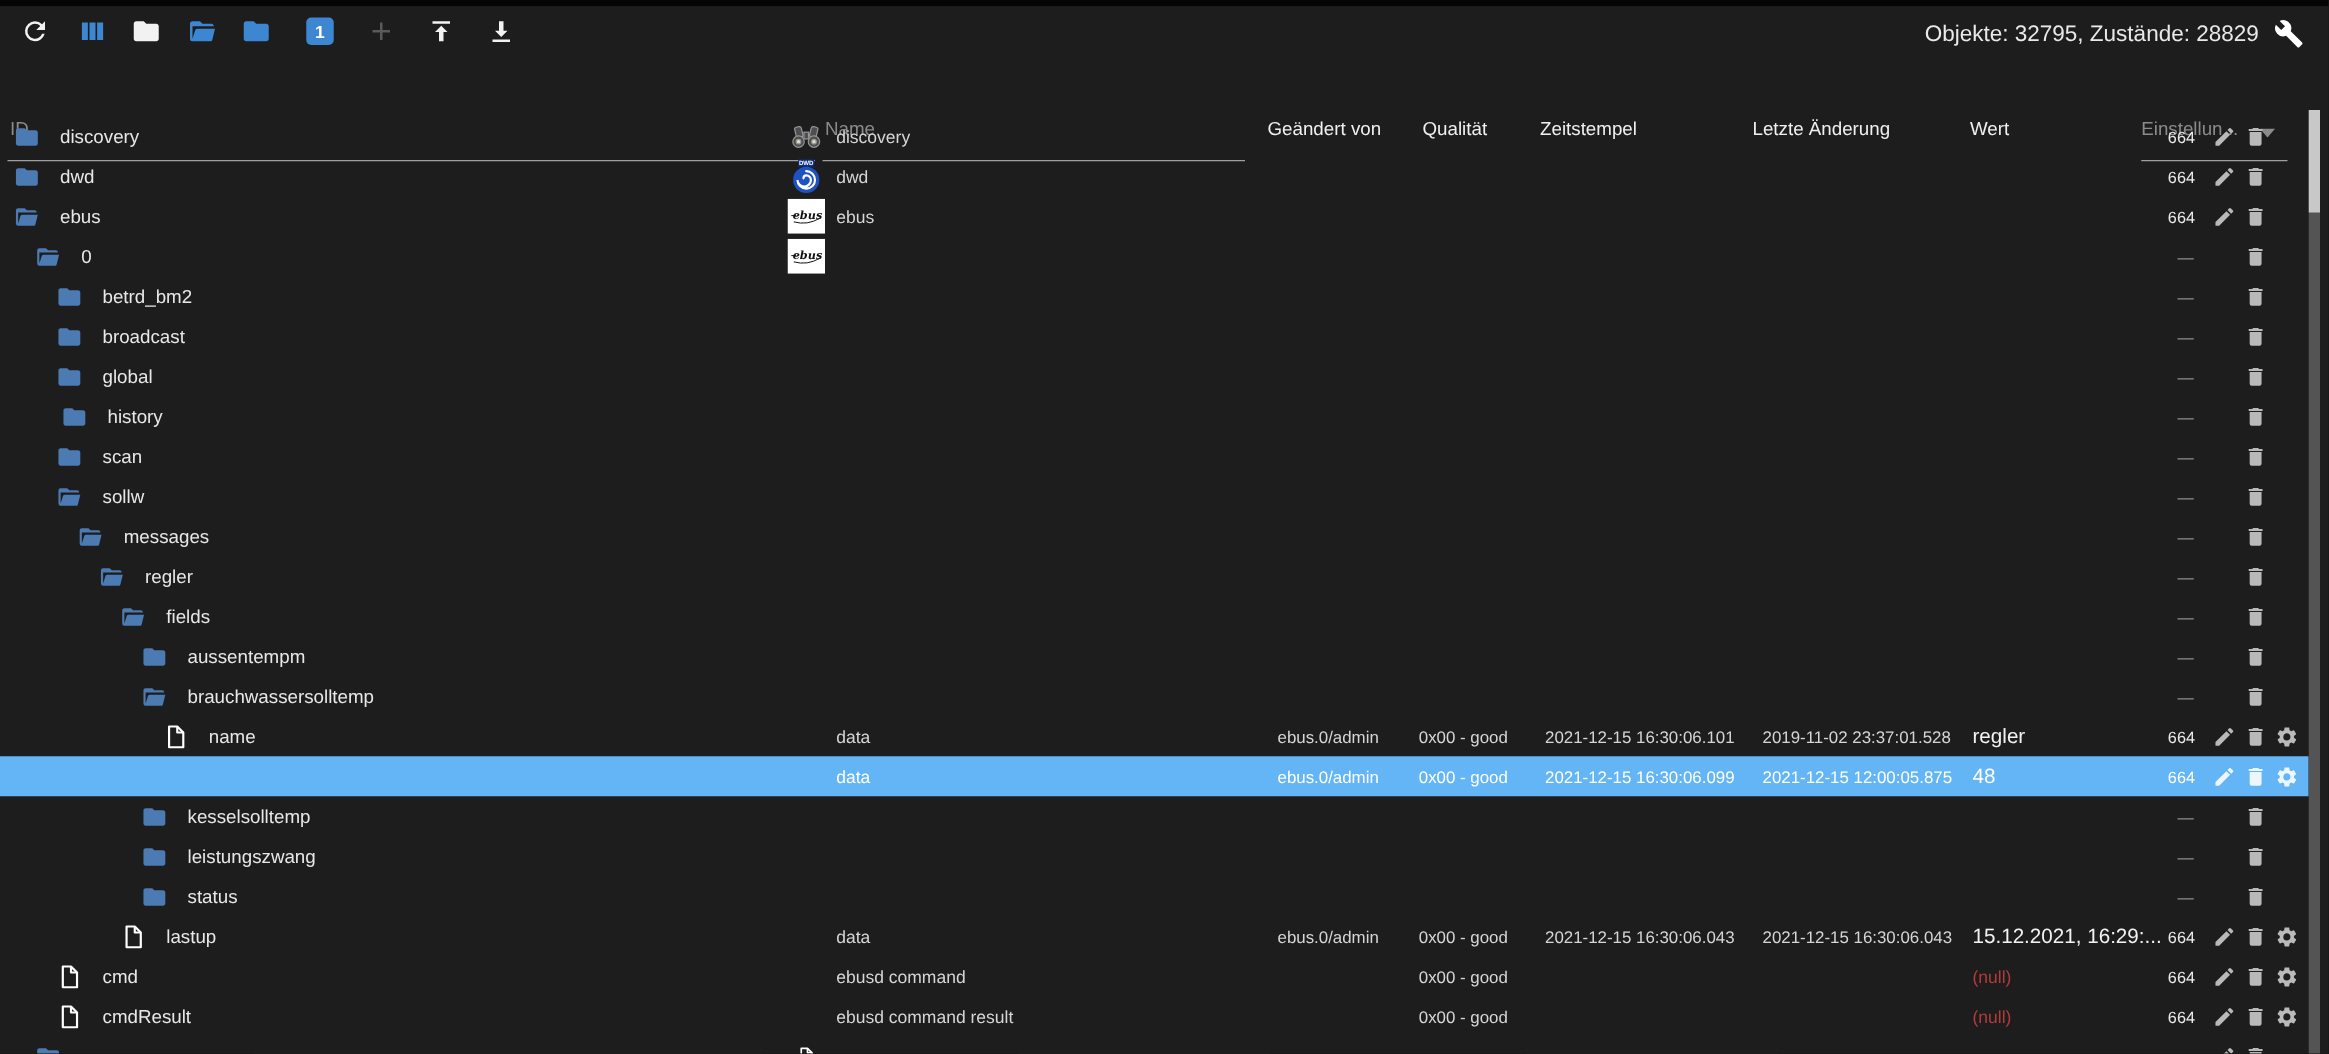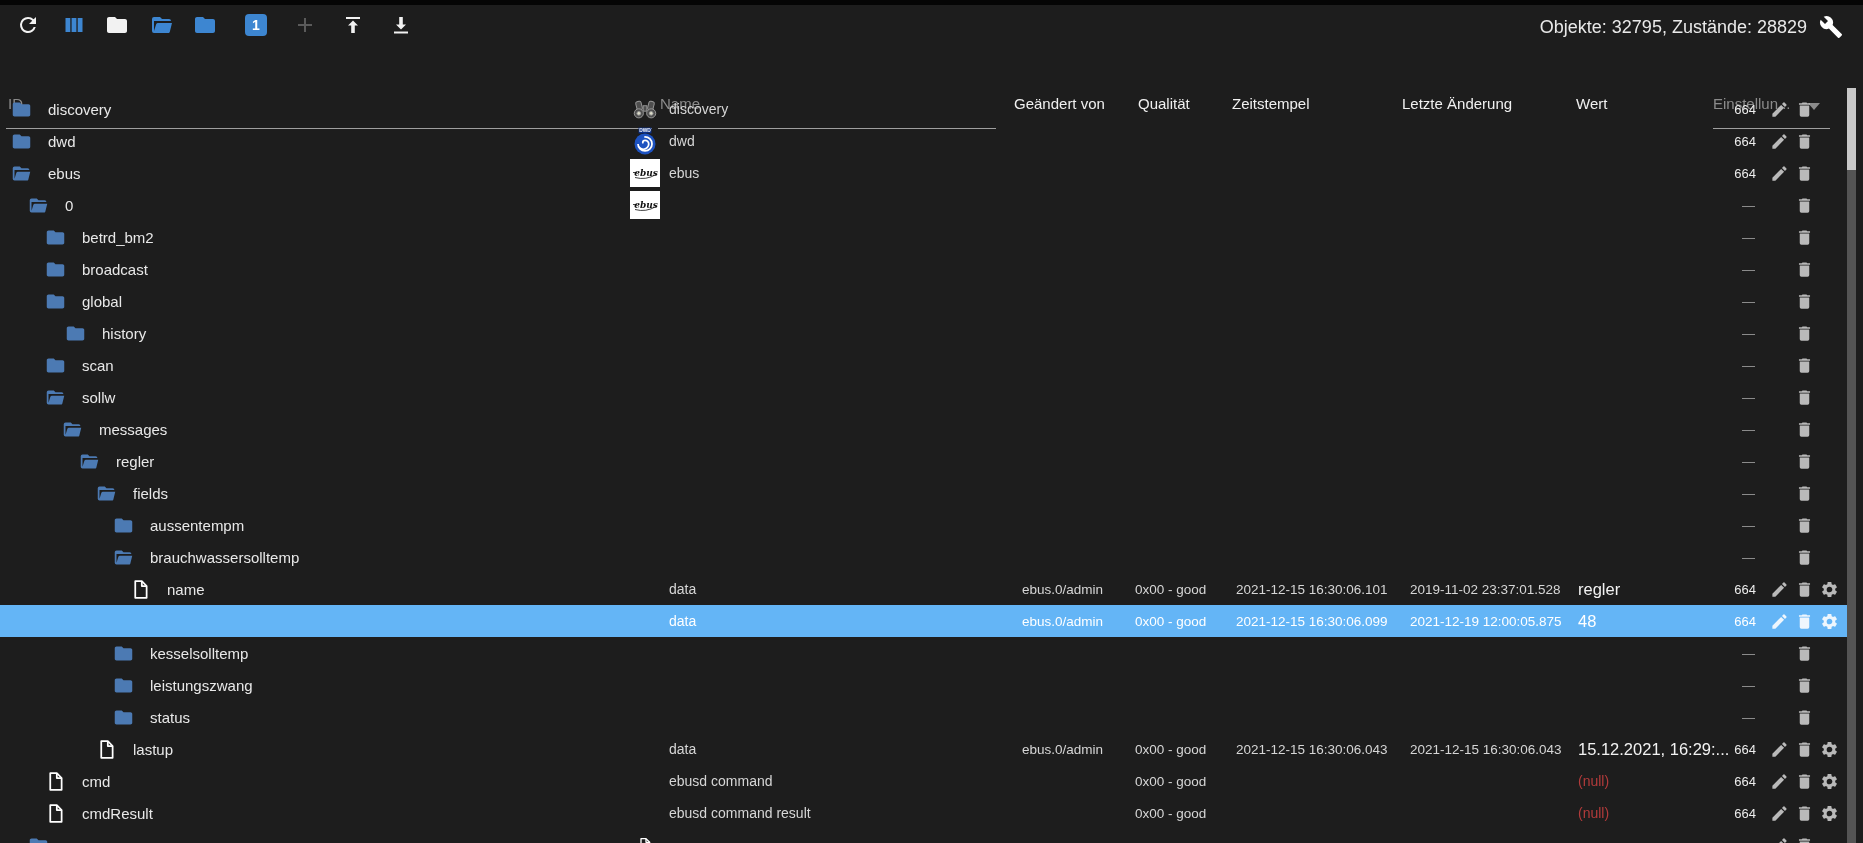--- a/index.html
+++ b/index.html
@@ -295,21 +295,21 @@
           <span class="tlabel">global</span>
         </div>
         <span class="cell c-dash">—</span>
         <span class="aicon a-delete">
           <svg viewBox="0 0 24 24">
             <path d="M6 19a2 2 0 0 0 2 2h8a2 2 0 0 0 2-2V7H6v12zM19 4h-3.5l-1-1h-5l-1 1H5v2h14V4z"></path>
           </svg>
         </span>
       </div>
       <div class="row" style="top: 224px;">
-        <div class="tree" style="padding-left: 64px;">
+        <div class="tree" style="padding-left: 48px;">
           <span class="ticon">
             <svg viewBox="0 0 24 24" fill="#4c7ab3">
               <path d="M10 4H4c-1.1 0-2 .9-2 2v12c0 1.1.9 2 2 2h16c1.1 0 2-.9 2-2V8c0-1.1-.9-2-2-2h-8l-2-2z"></path>
             </svg>
           </span>
           <span class="tlabel">history</span>
         </div>
         <span class="cell c-dash">—</span>
         <span class="aicon a-delete">
           <svg viewBox="0 0 24 24">
@@ -460,21 +460,21 @@
           <svg viewBox="0 0 24 24">
             <path d="M19.14 12.94c.04-.3.06-.61.06-.94 0-.32-.02-.64-.07-.94l2.03-1.58a.49.49 0 0 0 .12-.61l-1.92-3.32a.49.49 0 0 0-.59-.22l-2.39.96a7.05 7.05 0 0 0-1.62-.94l-.36-2.54a.48.48 0 0 0-.48-.41h-3.84c-.24 0-.43.17-.47.41l-.36 2.54c-.59.24-1.13.57-1.62.94l-2.39-.96a.48.48 0 0 0-.59.22L2.74 8.87c-.12.21-.08.47.12.61l2.03 1.58c-.05.3-.09.63-.09.94s.02.64.07.94l-2.03 1.58a.49.49 0 0 0-.12.61l1.92 3.32c.12.22.37.29.59.22l2.39-.96c.5.38 1.03.7 1.62.94l.36 2.54c.05.24.24.41.48.41h3.84c.24 0 .44-.17.47-.41l.36-2.54c.59-.24 1.13-.56 1.62-.94l2.39.96c.22.08.47 0 .59-.22l1.92-3.32a.49.49 0 0 0-.12-.61l-2.01-1.58zM12 15.6A3.61 3.61 0 0 1 8.4 12c0-1.98 1.62-3.6 3.6-3.6s3.6 1.62 3.6 3.6-1.62 3.6-3.6 3.6z"></path>
           </svg>
         </span>
       </div>
       <div class="row sel" style="top: 512px;">
         <span class="cell c-name">data</span>
         <span class="cell c-changed">ebus.0/admin</span>
         <span class="cell c-quality">0x00 - good</span>
         <span class="cell c-ts">2021-12-15 16:30:06.099</span>
-        <span class="cell c-last">2021-12-19 12:00:05.875</span>
+        <span class="cell c-last">2021-12-15 12:00:05.875</span>
         <span class="cell c-wert">48</span>
         <span class="cell c-acl">664</span>
         <span class="aicon a-edit">
           <svg viewBox="0 0 24 24">
             <path d="M3 17.25V21h3.75L17.81 9.94l-3.75-3.75L3 17.25zM20.71 7.04a1 1 0 0 0 0-1.41l-2.34-2.34a1 1 0 0 0-1.41 0l-1.83 1.83 3.75 3.75 1.83-1.83z"></path>
           </svg>
         </span>
         <span class="aicon a-delete">
           <svg viewBox="0 0 24 24">
             <path d="M6 19a2 2 0 0 0 2 2h8a2 2 0 0 0 2-2V7H6v12zM19 4h-3.5l-1-1h-5l-1 1H5v2h14V4z"></path>

